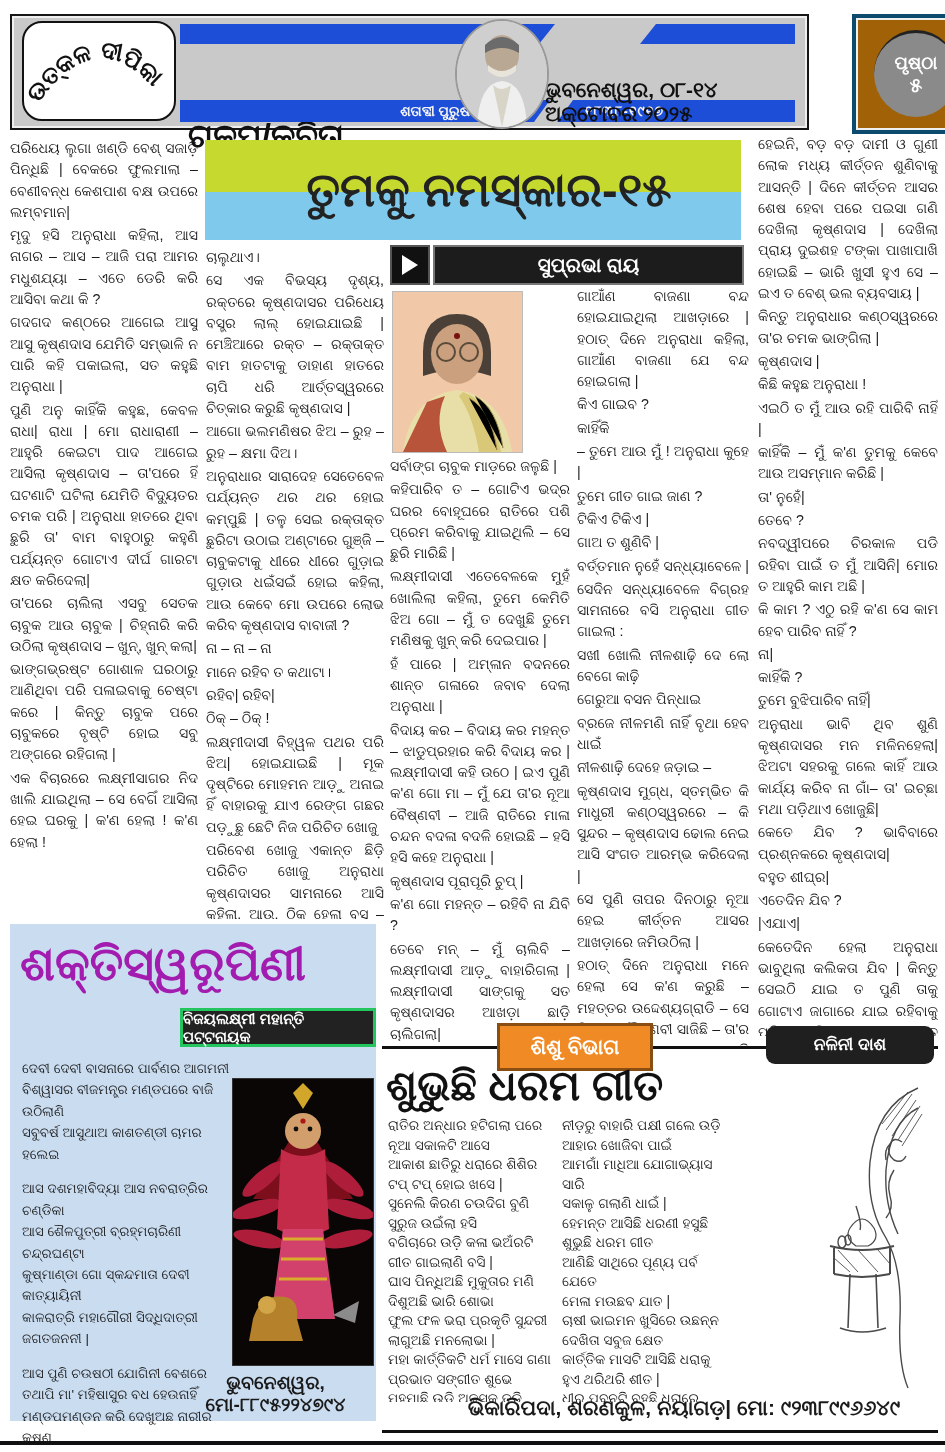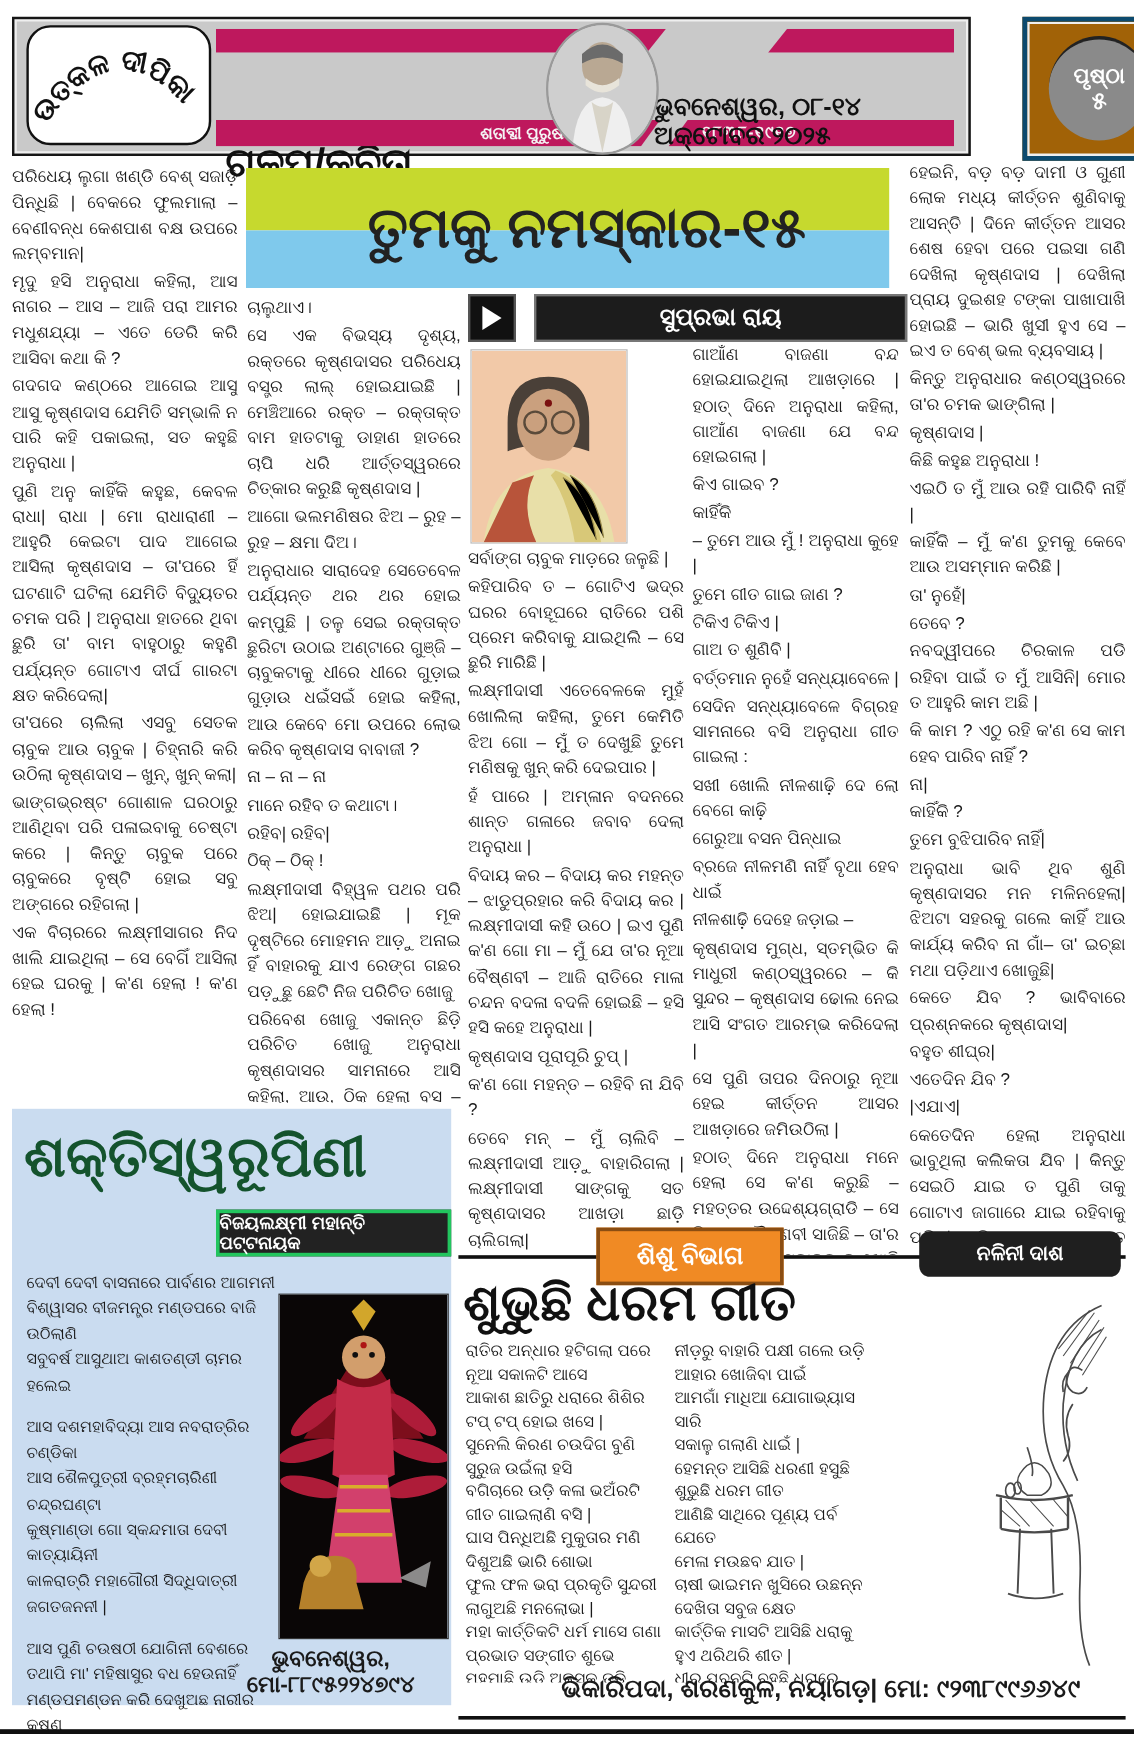--- a/index.html
+++ b/index.html
@@ -6,21 +6,21 @@
   .page{position:relative;width:945px;height:1452px;background:#ffffff;overflow:hidden;
         font-family:"Liberation Sans","DejaVu Sans",sans-serif;color:#1a1a1a;}
   .abs{position:absolute;}
 
   
   .header{left:10px;top:14px;width:795px;height:112px;background:#c9c9c9;
           border:2px solid #161616;box-shadow:inset 0 0 0 2px #efefef;}
   .logo-box{left:10px;top:5px;width:150px;height:96px;background:#fff;border:2px solid #111;
             border-radius:20px;overflow:hidden;}
   .stripe{left:168px;height:20px;background:transparent;}
-  .bar-dark{position:absolute;background:#be185d;height:100%;}
+  .bar-dark{position:absolute;background:#1d4ed8;height:100%;}
   .sk-r{clip-path:polygon(0 0,100% 0,calc(100% - 16px) 100%,0 100%);}
   .sk-l{clip-path:polygon(16px 0,100% 0,100% 100%,0 100%);}
   .section-title{left:176px;top:60px;font-size:33px;font-weight:bold;color:#101010;margin-top:41px;}
   .dateline{left:533px;top:62px;width:240px;font-size:21px;font-weight:bold;color:#101010;}
   .era-label{color:#f4f4f4;font-size:14px;font-weight:bold;}
   .lifespan{color:#f4f4f4;font-size:14.5px;font-weight:bold;letter-spacing:1px;}
   .portrait{left:443px;top:3px;width:90px;height:106px;border-radius:50%;overflow:hidden;
             border:2px solid #9a9a9a;background:#d8d8d8;}
   .pagebox{left:852px;top:14px;width:122px;height:112px;background:#a16207;
            border:4px solid #0c4a6e;box-shadow:inset 0 0 0 2px #efefef;}
@@ -35,34 +35,34 @@
   .banner .half-top{position:absolute;left:0;top:0;width:100%;height:52px;background:#c6d92e;}
   .banner .half-bot{position:absolute;left:0;top:52px;width:100%;height:48px;background:#7fc9ec;}
   .headline{position:absolute;left:0;top:0;width:100%;height:100%;display:flex;align-items:center;
             justify-content:center;font-size:47px;font-weight:bold;color:#222;padding-left:16px;}
   .byline-icon{left:390px;top:245px;width:36px;height:36px;background:#111;border:2px solid #555;
                display:flex;align-items:center;justify-content:center;}
   .tri{width:0;height:0;border-left:16px solid #fff;border-top:10px solid transparent;
        border-bottom:10px solid transparent;}
   .byline-bar{left:433px;top:245px;width:307px;height:36px;background:#1c1c1c;border:2px solid #777;
               display:flex;align-items:center;justify-content:center;color:#fff;
-              font-size:20px;font-weight:bold;margin-left:12px;}
+              font-size:20px;font-weight:bold;}
   .author-photo{left:392px;top:291px;width:129px;height:160px;overflow:hidden;border:1px solid #bbb;}
 
   .col{font-size:14.2px;line-height:1.5;text-align:justify;overflow:hidden;}
   .col .para{margin:0 0 2px 0;}
   .col1{left:10px;top:138px;width:188px;height:782px;}
   .col2{left:206px;top:247px;width:178px;height:672px;}
   .col3{left:390px;top:456px;width:180px;height:590px;}
   .col4{left:577px;top:286px;width:172px;height:760px;}
   .col5{left:758px;top:134px;width:180px;height:902px;}
 
   
   .panel{left:10px;top:924px;width:366px;height:497px;background:#cadcf0;}
-  .panel-title{left:20px;top:936px;font-size:47px;font-weight:bold;color:#14532d;}
+  .panel-title{left:20px;top:936px;font-size:47px;font-weight:bold;color:#a21caf;}
   .panel-byline{left:180px;top:1008px;width:190px;height:33px;background:#222;border:3px solid #22c55e;
                 display:flex;align-items:center;justify-content:center;color:#fff;
                 font-size:15px;font-weight:bold;}
   .panel-poem{left:22px;top:1058px;width:208px;font-size:13.4px;line-height:1.6;}
   .stanza{margin-bottom:13px;}
   .vline{white-space:normal;}
   .durga{left:232px;top:1078px;width:140px;height:286px;overflow:hidden;border:1px solid #333;}
   .panel-address{left:178px;top:1372px;width:195px;text-align:center;font-size:19px;
                  font-weight:bold;line-height:22px;}
 

